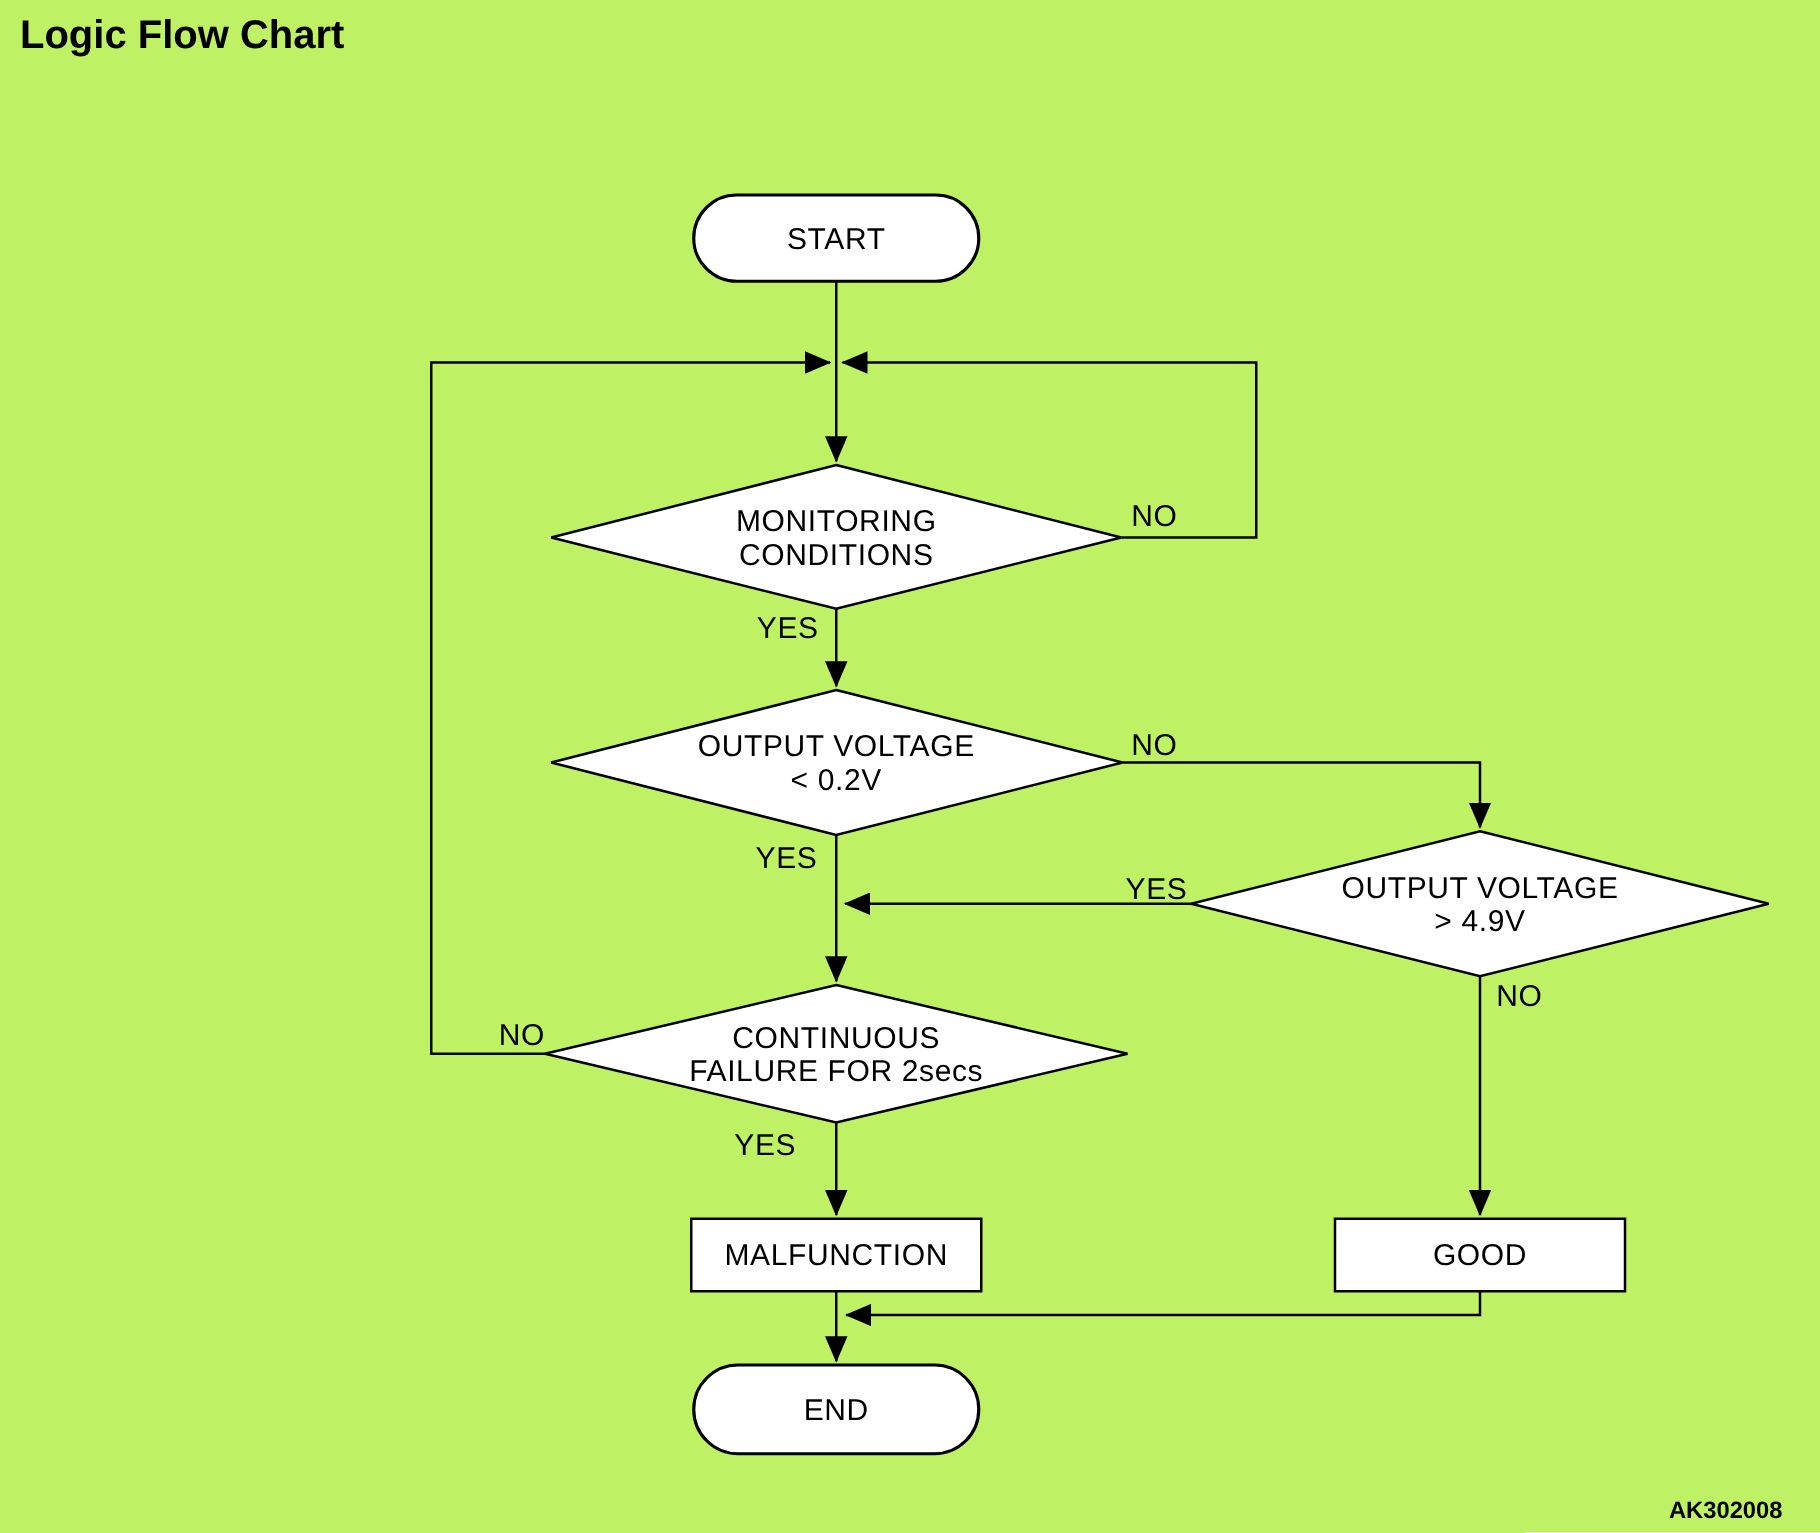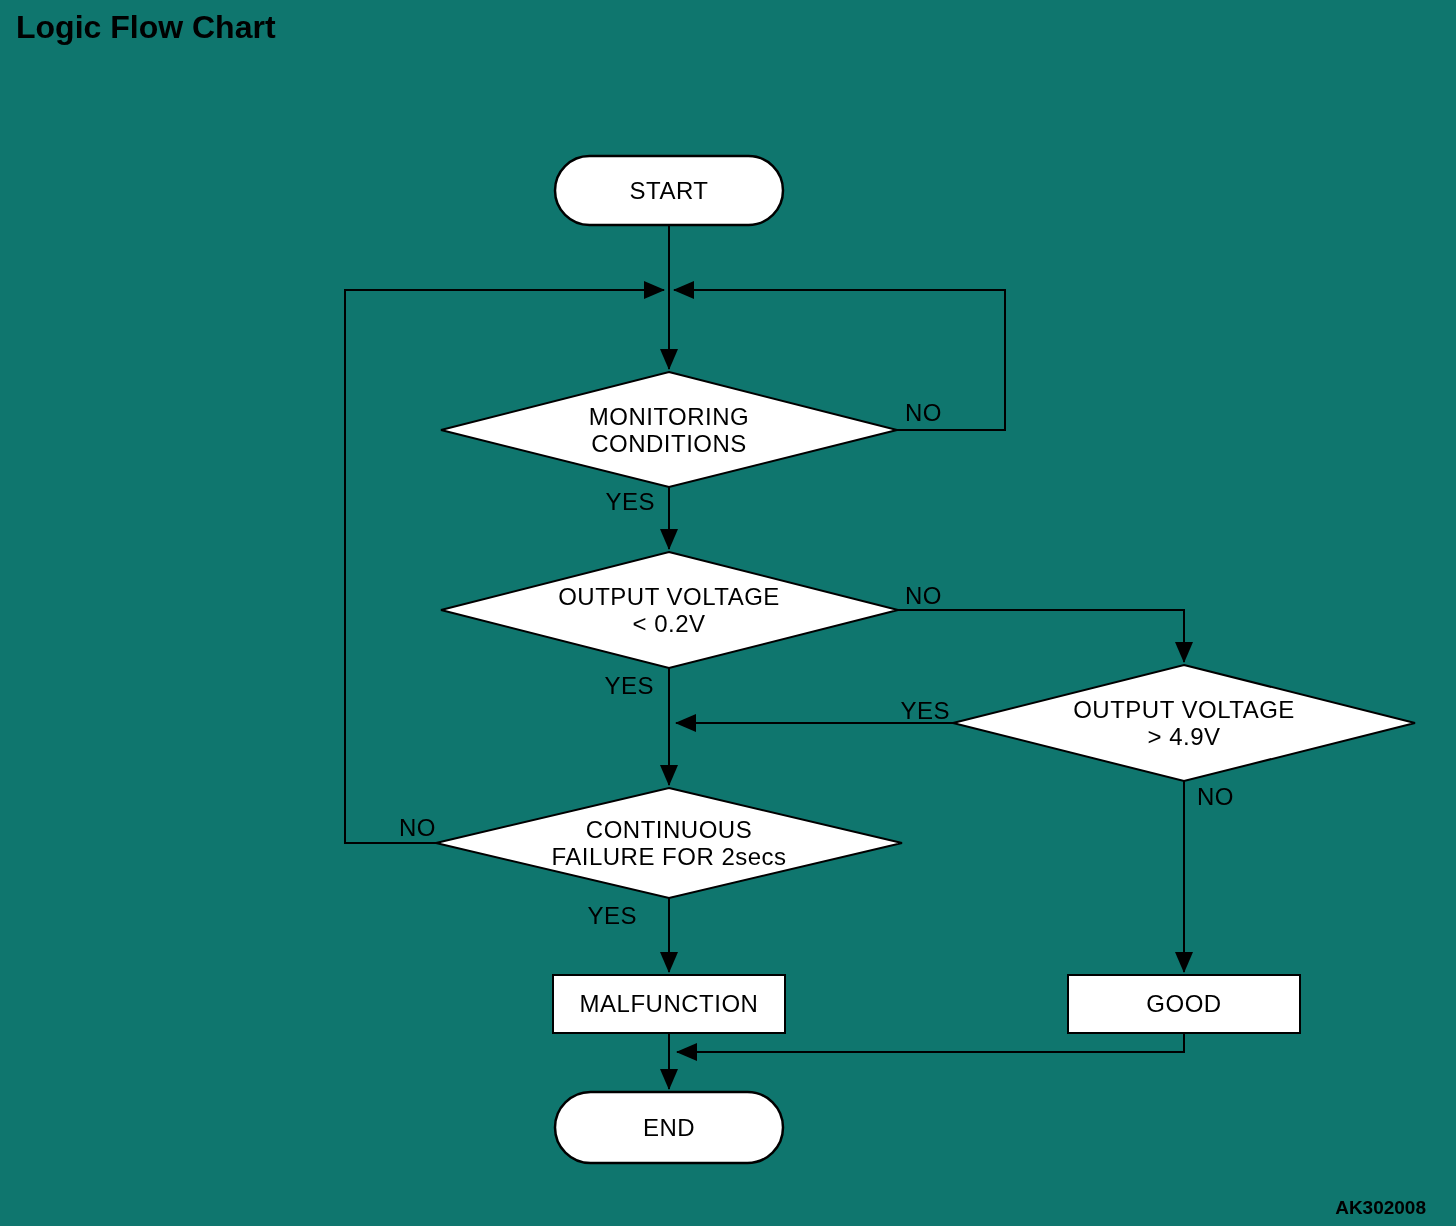--- a/index.html
+++ b/index.html
@@ -4,21 +4,21 @@
 <style>
   html, body {
     margin: 0;
     padding: 0;
     background: #ffffff;
   }
   .page {
     position: relative;
     width: 1456px;
     height: 1226px;
-    background: #0f766e;
+    background: #bef264;
     font-family: "Liberation Sans", "DejaVu Sans", sans-serif;
   }
   svg { display: block; }
   .shape {
     fill: #ffffff;
     stroke: #000000;
     stroke-width: 2;
   }
   .terminator {
     stroke-width: 2.5;

